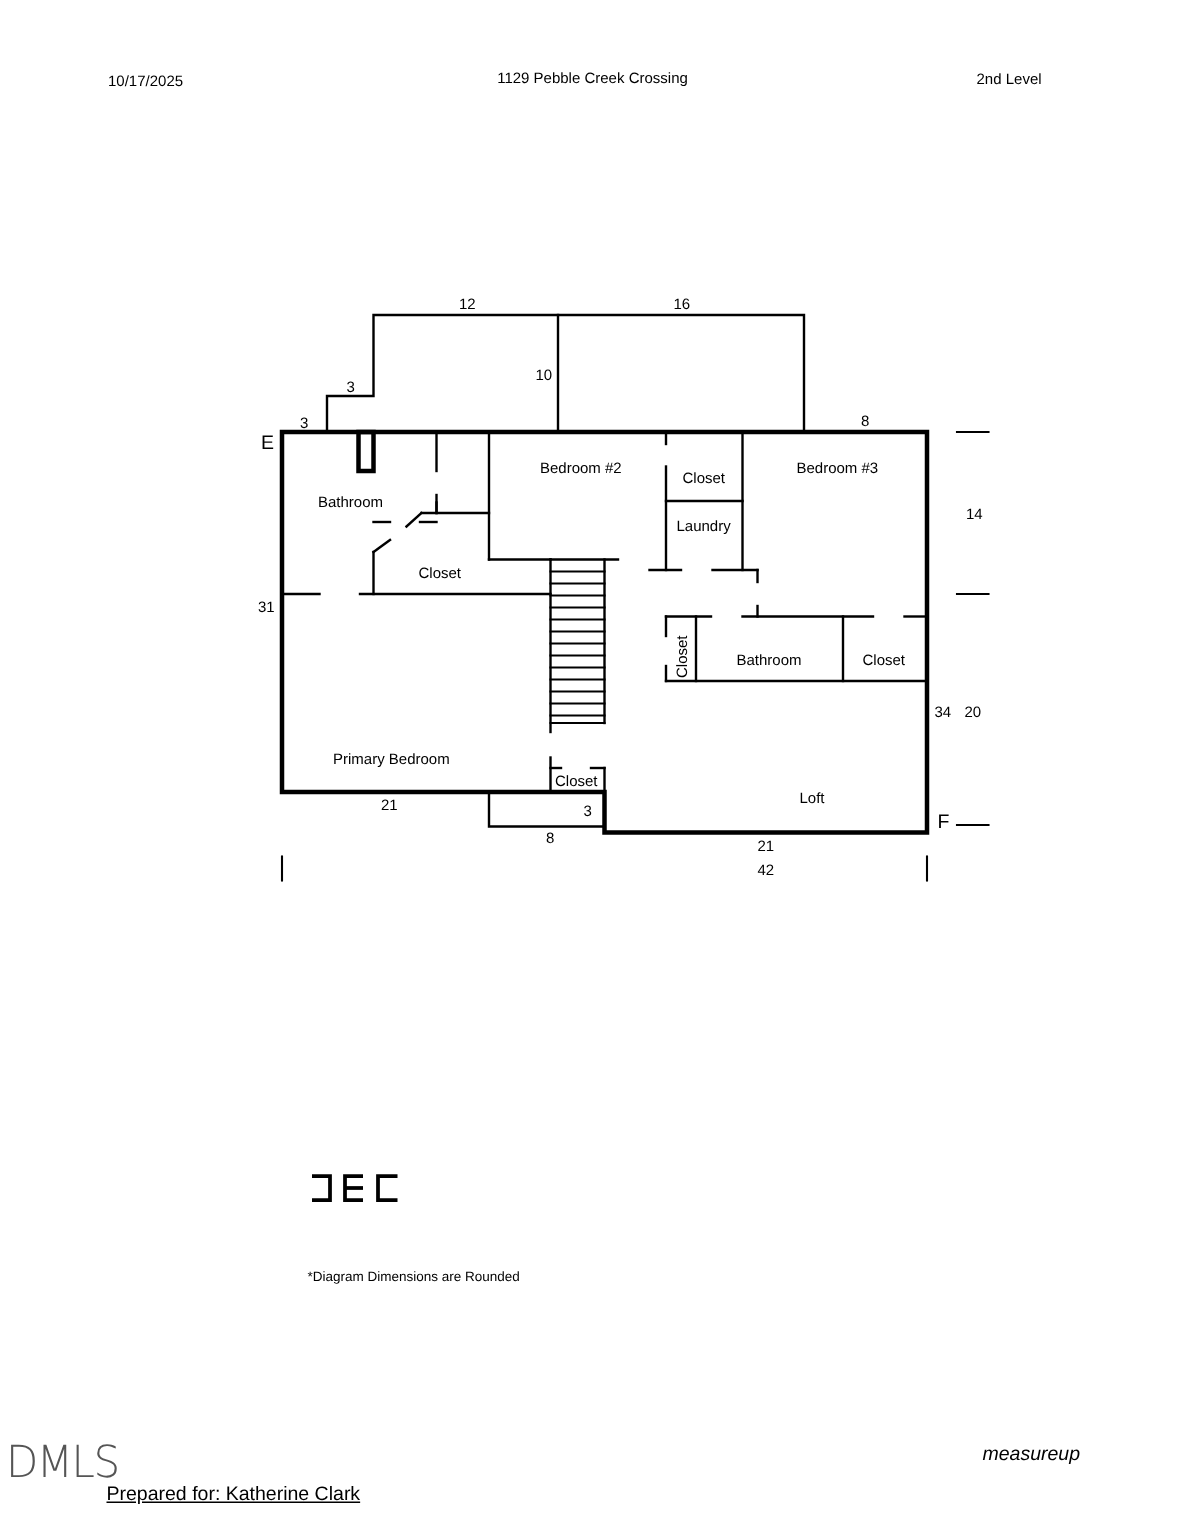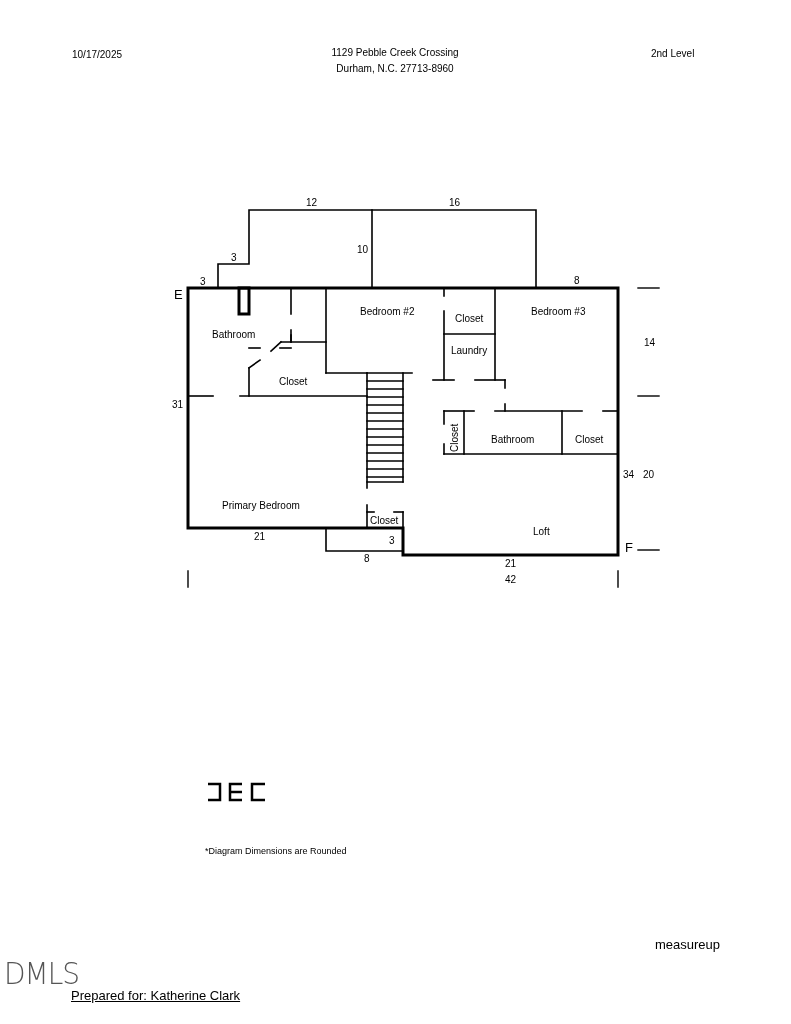--- a/index.html
+++ b/index.html
@@ -15,21 +15,20 @@
   .foot { position:absolute; font-size:13px; }
   .dmls { position:absolute; left:4px; top:958px; font-size:28px; font-weight:100; letter-spacing:-1px;
           color:#555; font-family:"DejaVu Sans", sans-serif; transform:scaleY(1.05); }
 </style>
 </head>
 <body>
 
 <div class="hdr" style="left:72px; top:47px;">10/17/2025</div>
 <div class="hdr center" style="left:245px; width:300px; top:45px;text-align:center;">
   <div>1129 Pebble Creek Crossing</div>
-  <div>Durham, N.C. 27713-8960</div>
 </div>
 <div class="hdr" style="left:628px; top:46px;margin-left:23px;">2nd Level</div>
 
 <svg width="791" height="1024">
   <g stroke="#000" fill="none" stroke-linecap="square">
 
     <polyline points="218,288 218,264 249,264 249,210 536,210 536,288" stroke-width="1.6"></polyline>
     <line x1="372" y1="210" x2="372" y2="288" stroke-width="1.6"></line>
 
     <polyline points="188,288 618,288 618,555 403,555 403,528 188,528 188,288" stroke-width="3"></polyline>
@@ -142,13 +141,13 @@
     <polyline points="242,784 230,784 230,800 242,800"></polyline>
     <line x1="230" y1="792" x2="242" y2="792"></line>
     <polyline points="265,784 252,784 252,800 265,800"></polyline>
   </g>
 </svg>
 
 <div class="note" style="left:205px; top:846px;">*Diagram Dimensions are Rounded</div>
 
 <div class="dmls">DMLS</div>
 <div class="foot" style="left:71px; top:988px;text-decoration:underline;">Prepared for: Katherine Clark</div>
-<div class="foot" style="left:655px; top:937px;">measureup</div>
+<div class="foot" style="left:655px; top:961px;font-style:italic;">measureup</div>
 
 </body></html>

